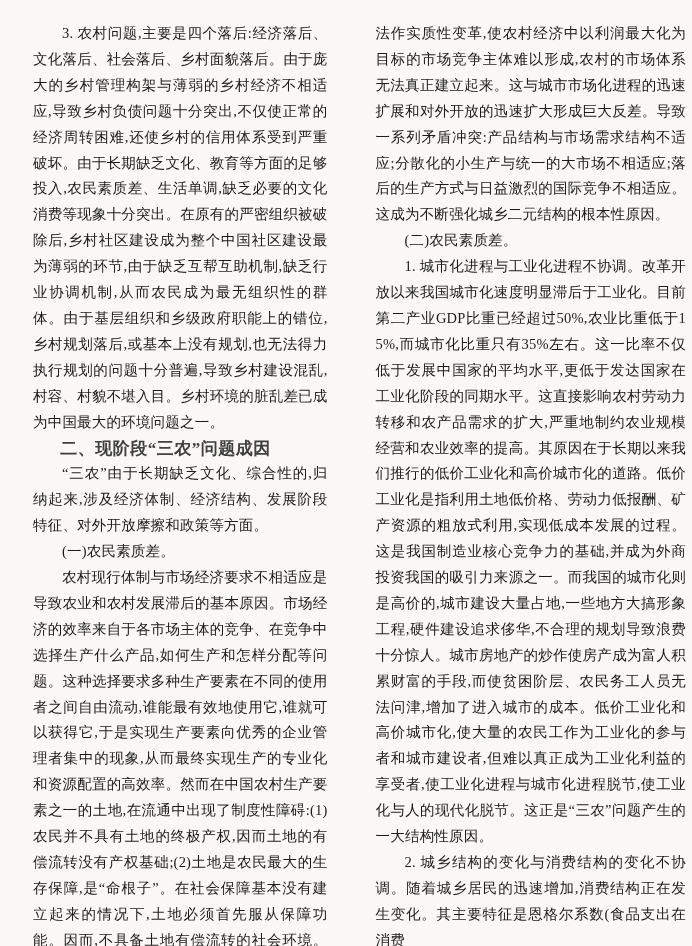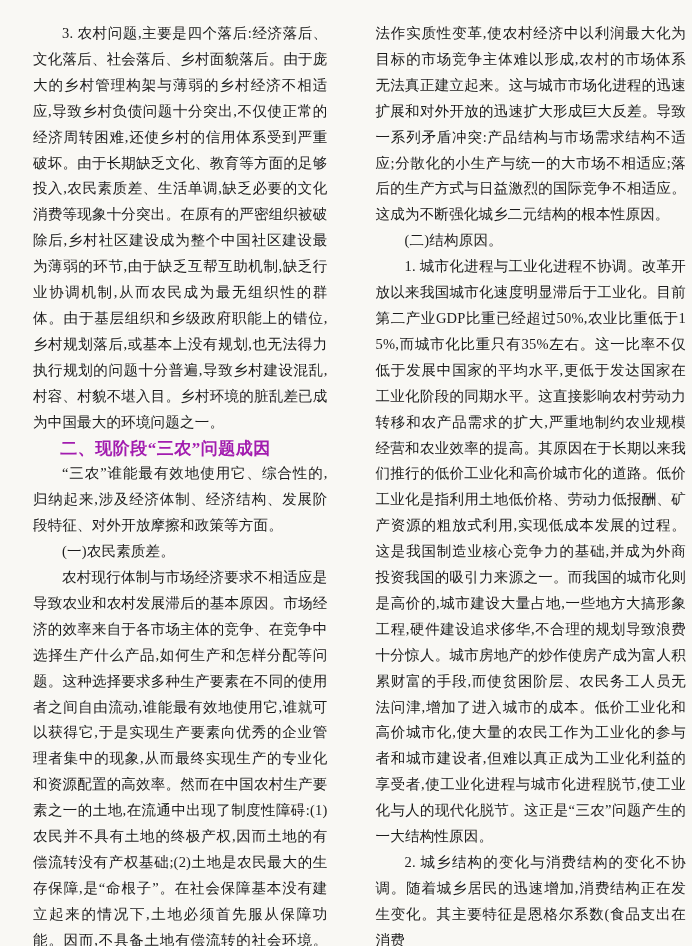--- a/index.html
+++ b/index.html
@@ -36,37 +36,37 @@
     letter-spacing: 0.2px;
     word-break: break-all;
   }
   .para.indent { text-indent: 2em; }
   .heading {
     margin: 0;
     font-size: 17px;
     font-weight: bold;
     line-height: 25.9px;
     text-indent: 1.6em;
-    color: #a21caf;
+    color: #404040;
     letter-spacing: 0.5px;
     white-space: nowrap;
   }
 </style>
 </head>
 <body>
 
 <div class="page">
   <div class="columns" id="columns">
       <div class="column left">
         <p class="para indent">3. 农村问题,主要是四个落后:经济落后、文化落后、社会落后、乡村面貌落后。由于庞大的乡村管理构架与薄弱的乡村经济不相适应,导致乡村负债问题十分突出,不仅使正常的经济周转困难,还使乡村的信用体系受到严重破坏。由于长期缺乏文化、教育等方面的足够投入,农民素质差、生活单调,缺乏必要的文化消费等现象十分突出。在原有的严密组织被破除后,乡村社区建设成为整个中国社区建设最为薄弱的环节,由于缺乏互帮互助机制,缺乏行业协调机制,从而农民成为最无组织性的群体。由于基层组织和乡级政府职能上的错位,乡村规划落后,或基本上没有规划,也无法得力执行规划的问题十分普遍,导致乡村建设混乱,村容、村貌不堪入目。乡村环境的脏乱差已成为中国最大的环境问题之一。</p>
         <h2 class="heading">二、现阶段“三农”问题成因</h2>
-        <p class="para indent">“三农”谁能最有效地使用它、综合性的,归纳起来,涉及经济体制、经济结构、发展阶段特征、对外开放摩擦和政策等方面。</p>
+        <p class="para indent">“三农”由于长期缺乏文化、综合性的,归纳起来,涉及经济体制、经济结构、发展阶段特征、对外开放摩擦和政策等方面。</p>
         <p class="para indent">(一)农民素质差。</p>
         <p class="para indent">农村现行体制与市场经济要求不相适应是导致农业和农村发展滞后的基本原因。市场经济的效率来自于各市场主体的竞争、在竞争中选择生产什么产品,如何生产和怎样分配等问题。这种选择要求多种生产要素在不同的使用者之间自由流动,谁能最有效地使用它,谁就可以获得它,于是实现生产要素向优秀的企业管理者集中的现象,从而最终实现生产的专业化和资源配置的高效率。然而在中国农村生产要素之一的土地,在流通中出现了制度性障碍:(1)农民并不具有土地的终极产权,因而土地的有偿流转没有产权基础;(2)土地是农民最大的生存保障,是“命根子”。在社会保障基本没有建立起来的情况下,土地必须首先服从保障功能。因而,不具备土地有偿流转的社会环境。在这一基本制约之下,农村内部制度无</p>
       </div>
       <div class="column right">
         <p class="para">法作实质性变革,使农村经济中以利润最大化为目标的市场竞争主体难以形成,农村的市场体系无法真正建立起来。这与城市市场化进程的迅速扩展和对外开放的迅速扩大形成巨大反差。导致一系列矛盾冲突:产品结构与市场需求结构不适应;分散化的小生产与统一的大市场不相适应;落后的生产方式与日益激烈的国际竞争不相适应。这成为不断强化城乡二元结构的根本性原因。</p>
-        <p class="para indent">(二)结构原因。</p>
+        <p class="para indent">(二)农民素质差。</p>
         <p class="para indent">1. 城市化进程与工业化进程不协调。改革开放以来我国城市化速度明显滞后于工业化。目前第二产业GDP比重已经超过50%,农业比重低于15%,而城市化比重只有35%左右。这一比率不仅低于发展中国家的平均水平,更低于发达国家在工业化阶段的同期水平。这直接影响农村劳动力转移和农产品需求的扩大,严重地制约农业规模经营和农业效率的提高。其原因在于长期以来我们推行的低价工业化和高价城市化的道路。低价工业化是指利用土地低价格、劳动力低报酬、矿产资源的粗放式利用,实现低成本发展的过程。这是我国制造业核心竞争力的基础,并成为外商投资我国的吸引力来源之一。而我国的城市化则是高价的,城市建设大量占地,一些地方大搞形象工程,硬件建设追求侈华,不合理的规划导致浪费十分惊人。城市房地产的炒作使房产成为富人积累财富的手段,而使贫困阶层、农民务工人员无法问津,增加了进入城市的成本。低价工业化和高价城市化,使大量的农民工作为工业化的参与者和城市建设者,但难以真正成为工业化利益的享受者,使工业化进程与城市化进程脱节,使工业化与人的现代化脱节。这正是“三农”问题产生的一大结构性原因。</p>
         <p class="para indent">2. 城乡结构的变化与消费结构的变化不协调。随着城乡居民的迅速增加,消费结构正在发生变化。其主要特征是恩格尔系数(食品支出在消费</p>
       </div>
     </div>
 </div>
 
 </body></html>

